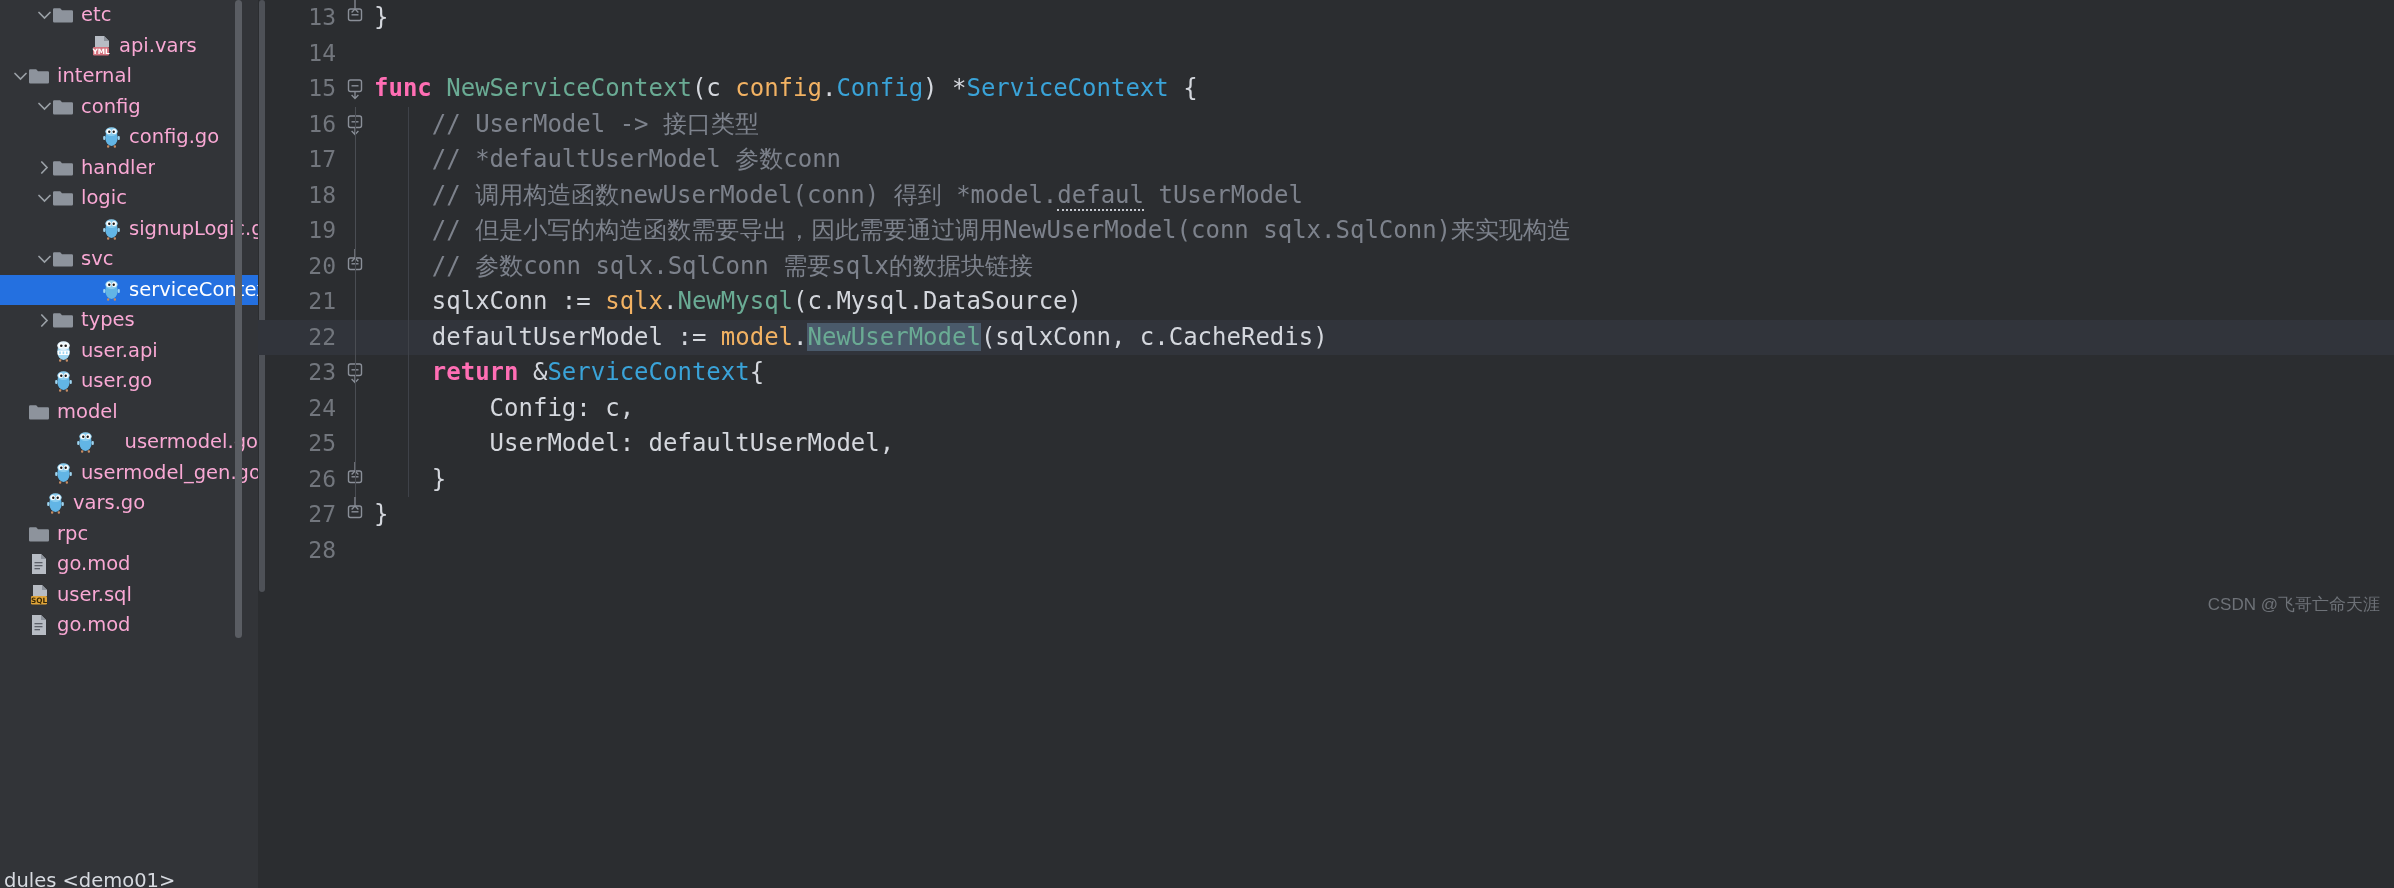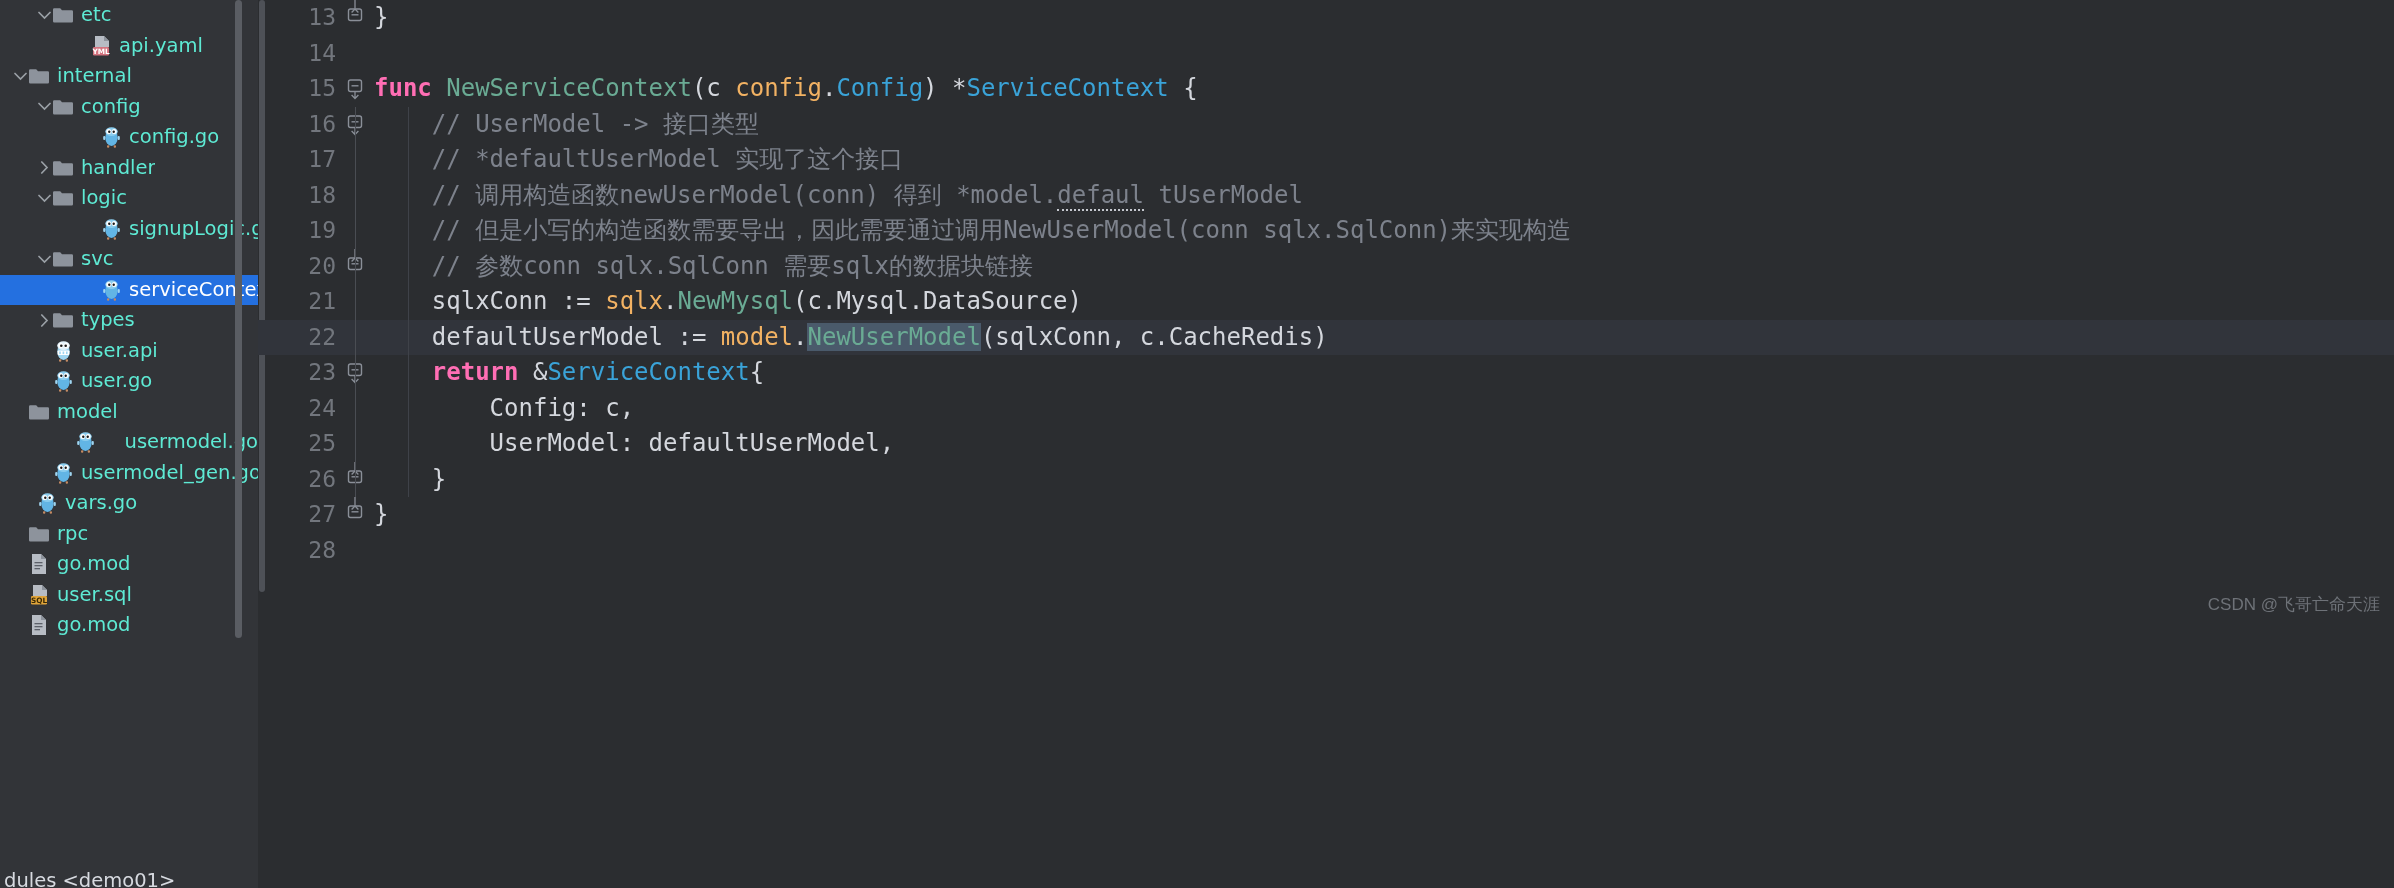--- a/index.html
+++ b/index.html
@@ -33,21 +33,21 @@
     left: 0; top: 0;
     width: 258px;
     padding-top: 0px;
   }
   .row {
     position: relative;
     height: 30.5px;
     line-height: 30.5px;
     white-space: nowrap;
     font-size: 19.5px;
-    color: #5eead4;
+    color: #f9a8d4;
     font-family: "DejaVu Sans", sans-serif;
     display: flex;
     align-items: center;
     overflow: hidden;
     padding-right: 0px;
   }
   .row.selected {
     background: #2470e0;
     color: #ffffff;
     width: 244px;
@@ -233,21 +233,21 @@
         <div class="row" style="padding-left: 74px;">
           <span class="arrow none"></span>
           <span class="ic">
             <span class="fileic"><svg width="20" height="22" viewBox="0 0 20 22">
                 <path d="M3 0 H12 L17 5 V11 H3 Z" fill="#b7bcc4"></path>
                 <path d="M12 0 L17 5 H12 Z" fill="#8d939c"></path>
                 <rect x="1" y="11" width="16" height="8.6" rx="1.3" fill="#d4737f"></rect>
                 <text x="9" y="18" font-size="7.3" font-family="DejaVu Sans, sans-serif" font-weight="bold" text-anchor="middle" fill="#ffffff">YML</text>
               </svg></span>
           </span>
-          <span class="lbl">api.yaml</span>
+          <span class="lbl">api.vars</span>
         </div>
         <div class="row" style="padding-left: 12px;">
           <span class="arrow">
             <svg width="13" height="9" viewBox="0 0 13 9">
               <path d="M1 1.5 L6.5 7 L12 1.5" stroke="#9aa0a6" stroke-width="1.7" fill="none" stroke-linecap="round"></path>
             </svg>
           </span>
           <span class="ic"><span class="folder-ic"><svg width="20" height="16" viewBox="0 0 20 16">
                 <path d="M0 2.5 A1.2 1.2 0 0 1 1.2 1.3 H7.2 L9 3.3 H18.8 A1.2 1.2 0 0 1 20 4.5 V14.2 A1.2 1.2 0 0 1 18.8 15.4 H1.2 A1.2 1.2 0 0 1 0 14.2 Z" fill="#8d939c"></path>
               </svg></span></span>
@@ -436,21 +436,21 @@
                 <circle cx="7.3" cy="4.8" r="1.2" fill="#1b1b1b"></circle>
                 <circle cx="11.7" cy="4.8" r="1.2" fill="#1b1b1b"></circle>
                 <rect x="1.2" y="9" width="2.1" height="4" rx="1" fill="#9fd5f0"></rect>
                 <rect x="15.7" y="9" width="2.1" height="4" rx="1" fill="#9fd5f0"></rect>
                 <rect x="5" y="18.2" width="2.3" height="2.6" rx="1" fill="#c48a63"></rect>
                 <rect x="11.7" y="18.2" width="2.3" height="2.6" rx="1" fill="#c48a63"></rect>
               </svg></span>
           </span>
           <span class="lbl">usermodel_gen.go</span>
         </div>
-        <div class="row" style="padding-left: 20px;">
+        <div class="row" style="padding-left: 28px;">
           <span class="arrow none"></span>
           <span class="ic">
             <span class="gopher"><svg width="19" height="21" viewBox="0 0 19 21">
                 <ellipse cx="9.5" cy="10.5" rx="6.2" ry="8.4" fill="#62b5e5"></ellipse>
                 <ellipse cx="9.5" cy="4.6" rx="6.2" ry="4.3" fill="#8ccdee"></ellipse>
                 <circle cx="6.8" cy="4.6" r="2.5" fill="#ffffff"></circle>
                 <circle cx="12.2" cy="4.6" r="2.5" fill="#ffffff"></circle>
                 <circle cx="7.3" cy="4.8" r="1.2" fill="#1b1b1b"></circle>
                 <circle cx="11.7" cy="4.8" r="1.2" fill="#1b1b1b"></circle>
                 <rect x="1.2" y="9" width="2.1" height="4" rx="1" fill="#9fd5f0"></rect>
@@ -528,21 +528,21 @@
         <div class="line"><span class="lnum">15</span><span class="fold"><svg width="22" height="36" viewBox="0 0 22 36">
               <rect x="4.5" y="9" width="13" height="11.5" rx="2" fill="none" stroke="#8a8f98" stroke-width="1.4"></rect>
               <path d="M7.5 14.8 H14.5" stroke="#8a8f98" stroke-width="1.4"></path>
               <path d="M11 20.5 V27 M7.6 24 L11 27.5 L14.4 24" stroke="#8a8f98" stroke-width="1.3" fill="none"></path>
             </svg></span><span class="ctext"><span class="t-kw">func </span><span class="t-func">NewServiceContext</span><span class="t-plain">(</span><span class="t-plain">c </span><span class="t-pkg">config</span><span class="t-plain">.</span><span class="t-type">Config</span><span class="t-plain">) *</span><span class="t-type">ServiceContext</span><span class="t-plain"> {</span></span></div>
         <div class="line"><span class="lnum">16</span><span class="fold"><svg width="22" height="36" viewBox="0 0 22 36">
               <rect x="4.5" y="9" width="13" height="11.5" rx="2" fill="none" stroke="#8a8f98" stroke-width="1.4"></rect>
               <path d="M7.5 14.8 H14.5" stroke="#8a8f98" stroke-width="1.4"></path>
               <path d="M11 20.5 V27 M7.6 24 L11 27.5 L14.4 24" stroke="#8a8f98" stroke-width="1.3" fill="none"></path>
             </svg></span><span class="vline"></span><span class="guide"></span><span class="ctext">    <span class="t-com">// UserModel -&gt; 接口类型</span></span></div>
-        <div class="line"><span class="lnum">17</span><span class="vline"></span><span class="guide"></span><span class="ctext">    <span class="t-com">// *defaultUserModel 实现了这个接口</span></span></div>
+        <div class="line"><span class="lnum">17</span><span class="vline"></span><span class="guide"></span><span class="ctext">    <span class="t-com">// *defaultUserModel 参数conn</span></span></div>
         <div class="line"><span class="lnum">18</span><span class="vline"></span><span class="guide"></span><span class="ctext">    <span class="t-com">// 调用构造函数newUserModel(conn) 得到 *model.</span><span class="t-com t-err">defaul</span><span class="t-com"> tUserModel</span></span></div>
         <div class="line"><span class="lnum">19</span><span class="vline"></span><span class="guide"></span><span class="ctext">    <span class="t-com">// 但是小写的构造函数需要导出，因此需要通过调用NewUserModel(conn sqlx.SqlConn)来实现构造</span></span></div>
         <div class="line"><span class="lnum">20</span><span class="fold"><svg width="22" height="36" viewBox="0 0 22 36">
               <path d="M11 0 V8" stroke="#8a8f98" stroke-width="1.3"></path>
               <rect x="4.5" y="9" width="13" height="11.5" rx="2" fill="none" stroke="#8a8f98" stroke-width="1.4"></rect>
               <path d="M7.5 14.8 H14.5" stroke="#8a8f98" stroke-width="1.4"></path>
               <path d="M7.6 12.5 L11 9 L14.4 12.5" stroke="#8a8f98" stroke-width="1.3" fill="none"></path>
             </svg></span><span class="vline"></span><span class="guide"></span><span class="ctext">    <span class="t-com">// 参数conn sqlx.SqlConn 需要sqlx的数据块链接</span></span></div>
         <div class="line"><span class="lnum">21</span><span class="vline"></span><span class="guide"></span><span class="ctext">    <span class="t-plain">sqlxConn := </span><span class="t-pkg">sqlx</span><span class="t-plain">.</span><span class="t-func">NewMysql</span><span class="t-plain">(c.Mysql.DataSource)</span></span></div>
         <div class="line current"><span class="lnum">22</span><span class="vline"></span><span class="guide"></span><span class="ctext">    <span class="t-plain">defaultUserModel := </span><span class="t-pkg">model</span><span class="t-plain">.</span><span class="t-sel">NewUserModel</span><span class="t-plain">(sqlxConn, c.CacheRedis)</span></span></div>

